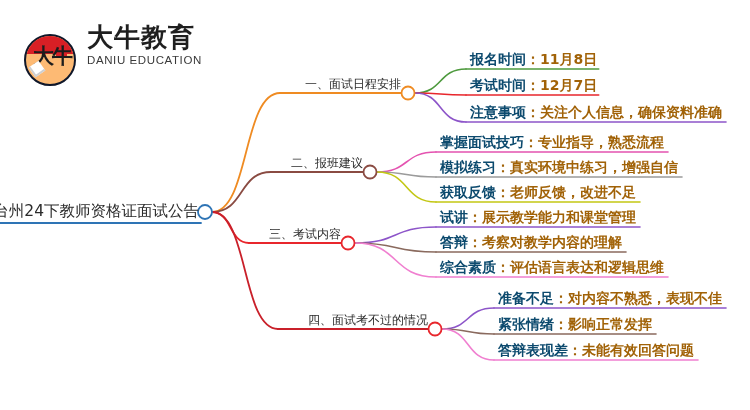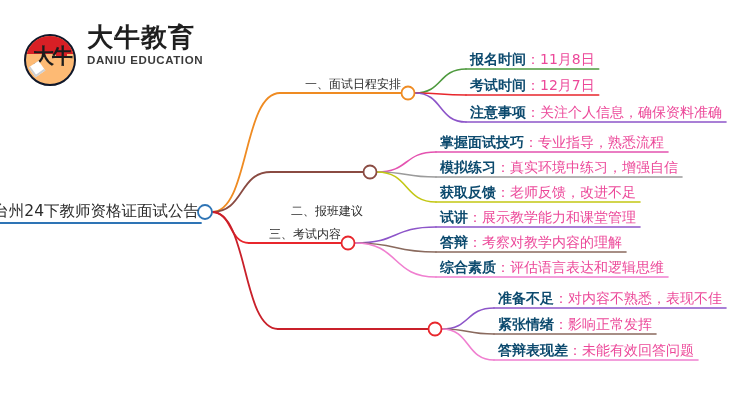--- a/index.html
+++ b/index.html
@@ -85,21 +85,21 @@
     font-family: "DejaVu Sans", sans-serif;
     font-size: 26px;
     font-weight: 700;
     color: #1f1f1f;
     letter-spacing: 1px;
     line-height: 1.05;
   }
   .logo-text-en {
     font-family: "Liberation Sans", sans-serif;
     font-size: 11.5px;
-    font-weight: 700;
+    font-weight: 400;
     color: #3a3a3a;
     letter-spacing: 0.6px;
     margin-top: 2px;
   }
 
   
   #mm-svg {
     position: absolute;
     left: 0;
     top: 0;
@@ -131,22 +131,22 @@
   }
   .mm-leaf-label {
     font-size: 14px;
     transform: translate(0, -50%);
   }
   .mm-leaf-label .lead {
     font-weight: 700;
     color: #0c4a6e;
   }
   .mm-leaf-label .rest {
-    font-weight: 400;
-    color: #ec4899;
+    font-weight: 700;
+    color: #a16207;
   }
 </style>
 </head>
 <body>
 
 <div class="logo-wrap">
   <div class="logo-mark">
     <div class="logo-bubble">
       <div class="logo-bubble-cap"></div>
       <div class="logo-seal"></div>
@@ -200,24 +200,25 @@
     <circle cx="435" cy="329" r="6.5" fill="#ffffff" stroke="#e8262c" stroke-width="1.8"></circle>
     <circle cx="205" cy="212" r="7" fill="#ffffff" stroke="#2e74b5" stroke-width="1.8"></circle>
   </svg>
 
 <div class="mm-layer" id="mm-labels">
     <div class="mm-label mm-root-label" style="left: 199px; top: 212px;">台州24下教师资格证面试公告</div>
     <div class="mm-label mm-branch-label" style="left: 401px; top: 84px;">一、面试日程安排</div>
     <div class="mm-label mm-leaf-label" style="left: 470px; top: 59px;"><span class="lead">报名时间</span><span class="rest">：11月8日</span></div>
     <div class="mm-label mm-leaf-label" style="left: 470px; top: 85px;"><span class="lead">考试时间</span><span class="rest">：12月7日</span></div>
     <div class="mm-label mm-leaf-label" style="left: 470px; top: 112px; text-align: right;"><span class="lead">注意事项</span><span class="rest">：关注个人信息，确保资料准确</span></div>
-    <div class="mm-label mm-branch-label" style="left: 363px; top: 163px; margin-top: 48px;">二、报班建议</div>
+    <div class="mm-label mm-branch-label" style="left: 363px; top: 163px;">二、报班建议</div>
     <div class="mm-label mm-leaf-label" style="left: 440px; top: 142px;"><span class="lead">掌握面试技巧</span><span class="rest">：专业指导，熟悉流程</span></div>
     <div class="mm-label mm-leaf-label" style="left: 440px; top: 167px;"><span class="lead">模拟练习</span><span class="rest">：真实环境中练习，增强自信</span></div>
     <div class="mm-label mm-leaf-label" style="left: 440px; top: 192px;"><span class="lead">获取反馈</span><span class="rest">：老师反馈，改进不足</span></div>
     <div class="mm-label mm-branch-label" style="left: 341px; top: 234px;">三、考试内容</div>
     <div class="mm-label mm-leaf-label" style="left: 440px; top: 217px;"><span class="lead">试讲</span><span class="rest">：展示教学能力和课堂管理</span></div>
     <div class="mm-label mm-leaf-label" style="left: 440px; top: 242px;"><span class="lead">答辩</span><span class="rest">：考察对教学内容的理解</span></div>
     <div class="mm-label mm-leaf-label" style="left: 440px; top: 267px;"><span class="lead">综合素质</span><span class="rest">：评估语言表达和逻辑思维</span></div>
+    <div class="mm-label mm-branch-label" style="left: 428px; top: 320px;">四、面试考不过的情况</div>
     <div class="mm-label mm-leaf-label" style="left: 498px; top: 298px;"><span class="lead">准备不足</span><span class="rest">：对内容不熟悉，表现不佳</span></div>
     <div class="mm-label mm-leaf-label" style="left: 498px; top: 324px;"><span class="lead">紧张情绪</span><span class="rest">：影响正常发挥</span></div>
     <div class="mm-label mm-leaf-label" style="left: 498px; top: 350px; text-align: center;"><span class="lead">答辩表现差</span><span class="rest">：未能有效回答问题</span></div>
   </div>
 
 </body></html>

